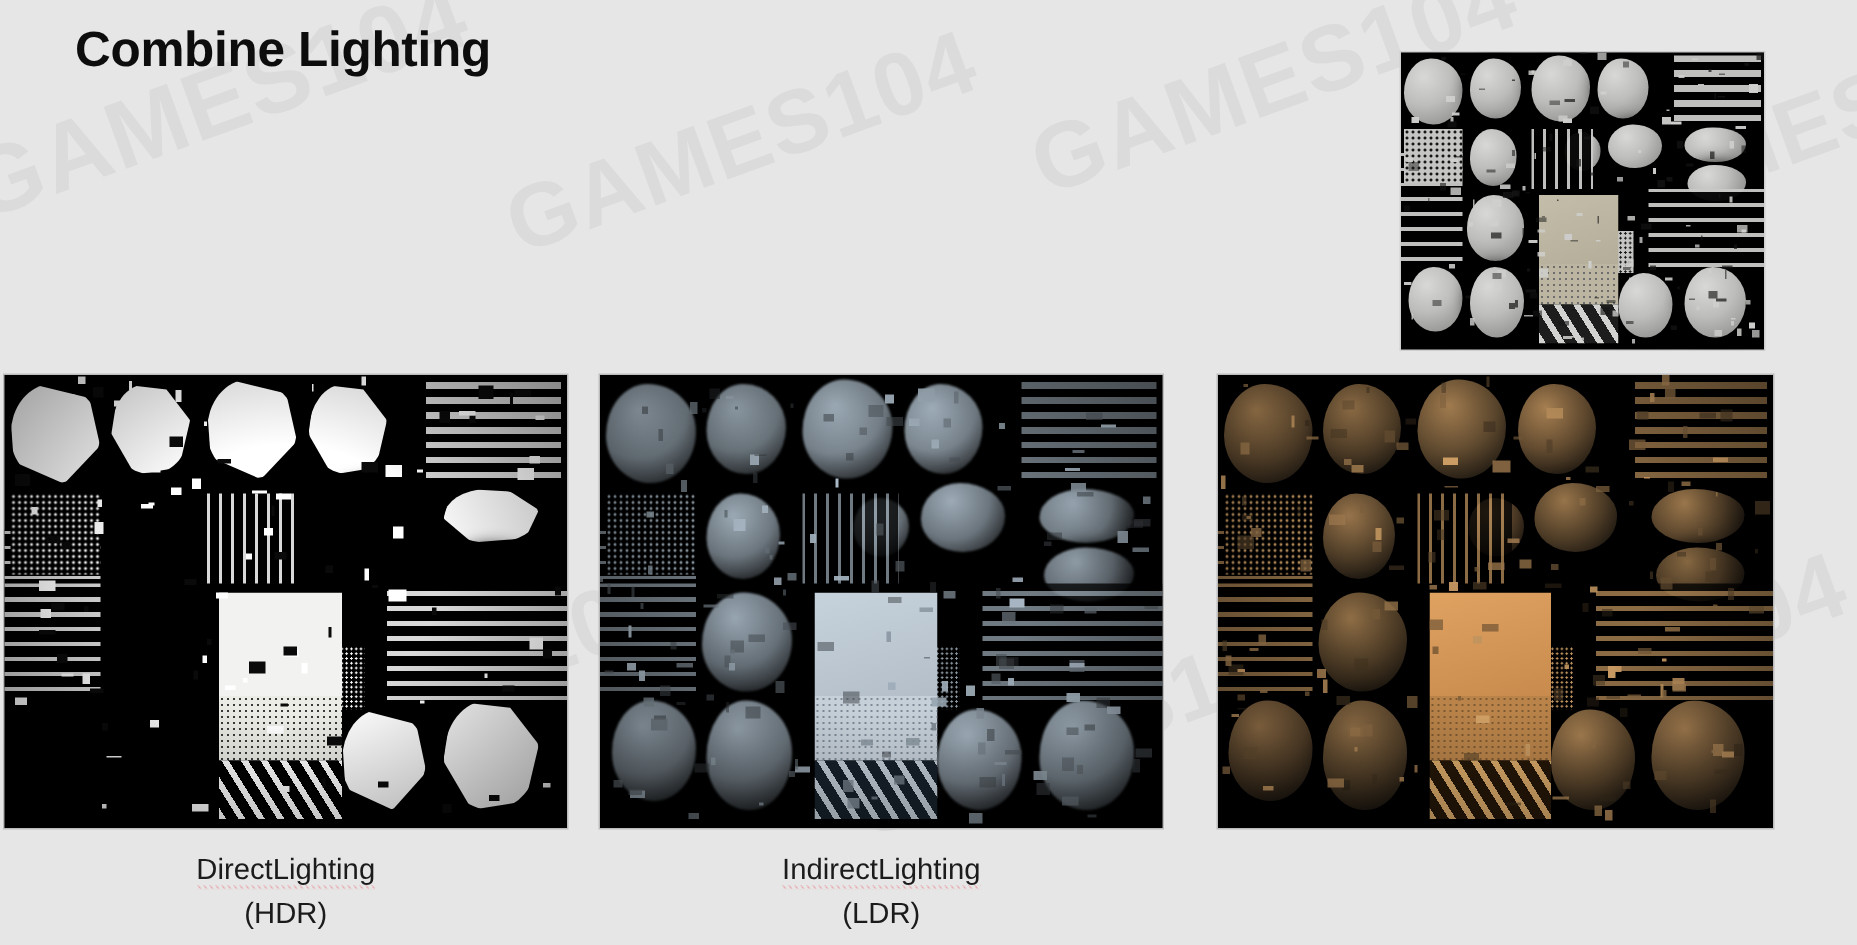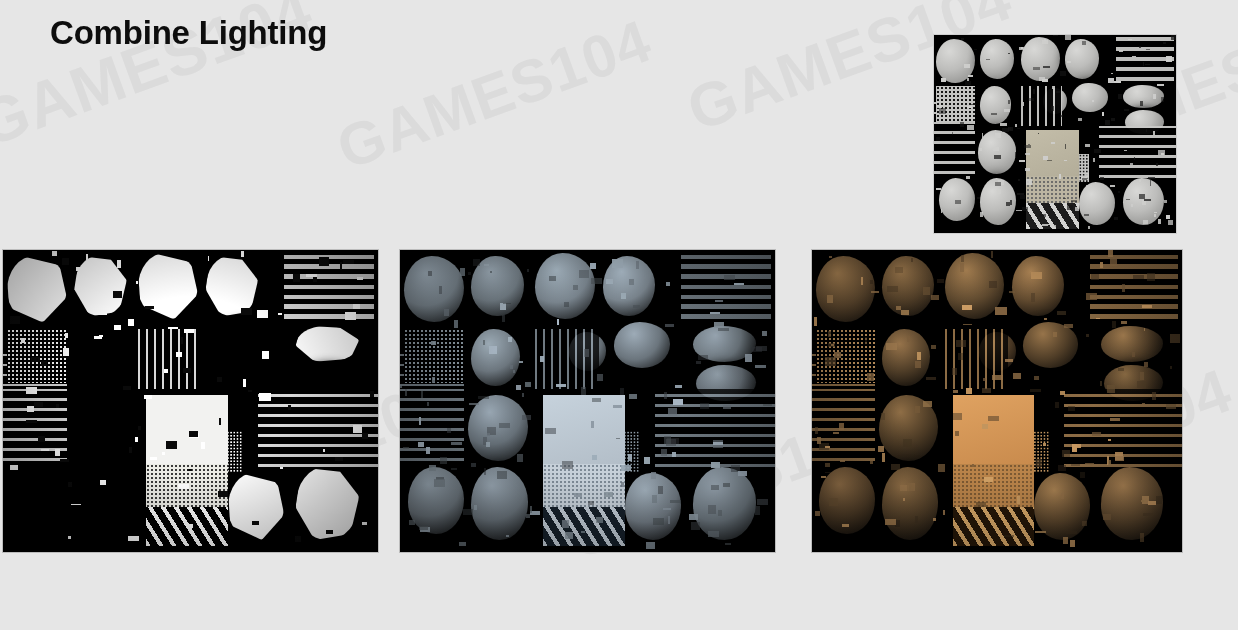--- a/index.html
+++ b/index.html
@@ -812,14 +812,22 @@
         <div class="tile" style="left: 47.91%; top: 10.21%; width: 2.01%; height: 2.52%; background: rgb(55, 42, 27); opacity: 0.5;"></div>
         <div class="tile" style="left: 38.24%; top: 46.31%; width: 1.24%; height: 0.97%; background: rgb(156, 120, 77); opacity: 0.81;"></div>
         <div class="tile" style="left: 46.51%; top: 75.25%; width: 2.31%; height: 1.41%; background: rgb(208, 160, 102); opacity: 0.98;"></div>
         <div class="tile" style="left: 7.56%; top: 69.61%; width: 1.42%; height: 0.53%; background: rgb(161, 124, 79); opacity: 0.83;"></div>
         <div class="tile" style="left: 40.68%; top: 24.43%; width: 2.68%; height: 0.52%; background: rgb(133, 102, 65); opacity: 0.74;"></div>
         <div class="tile" style="left: 88.66%; top: 40.46%; width: 1.03%; height: 2.48%; background: rgb(118, 91, 58); opacity: 0.7;"></div>
         <div style="position: absolute; inset: 0px; pointer-events: none; background: radial-gradient(at 50% 45%, rgba(0, 0, 0, 0) 38%, rgba(0, 0, 0, 0.45) 100%);"></div>
       </div>
   </div>
 
+  <div class="caption" id="caption-direct">
+    <span class="misspelled">DirectLighting</span>
+    <span class="line2">(HDR)</span>
+  </div>
+  <div class="caption" id="caption-indirect">
+    <span class="misspelled">IndirectLighting</span>
+    <span class="line2">(LDR)</span>
+  </div>
 
 </div>
 
 </body></html>

